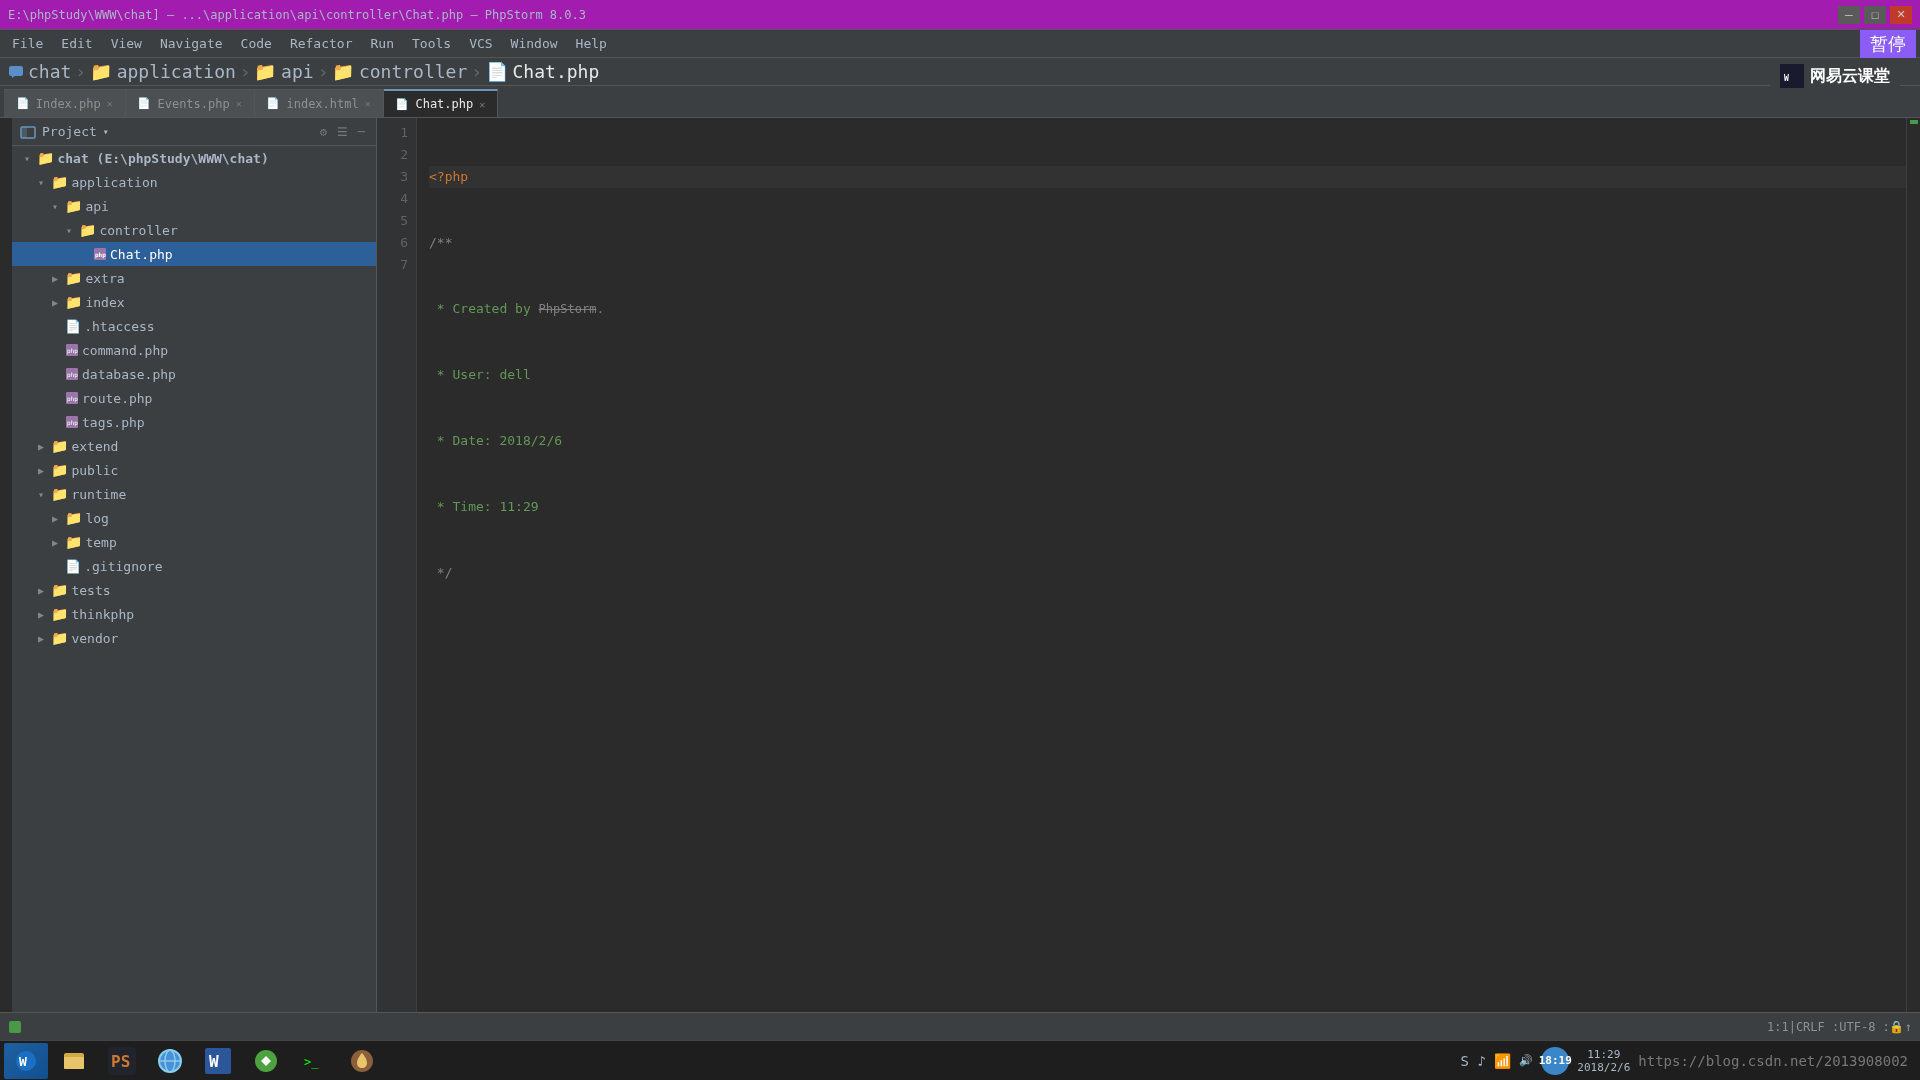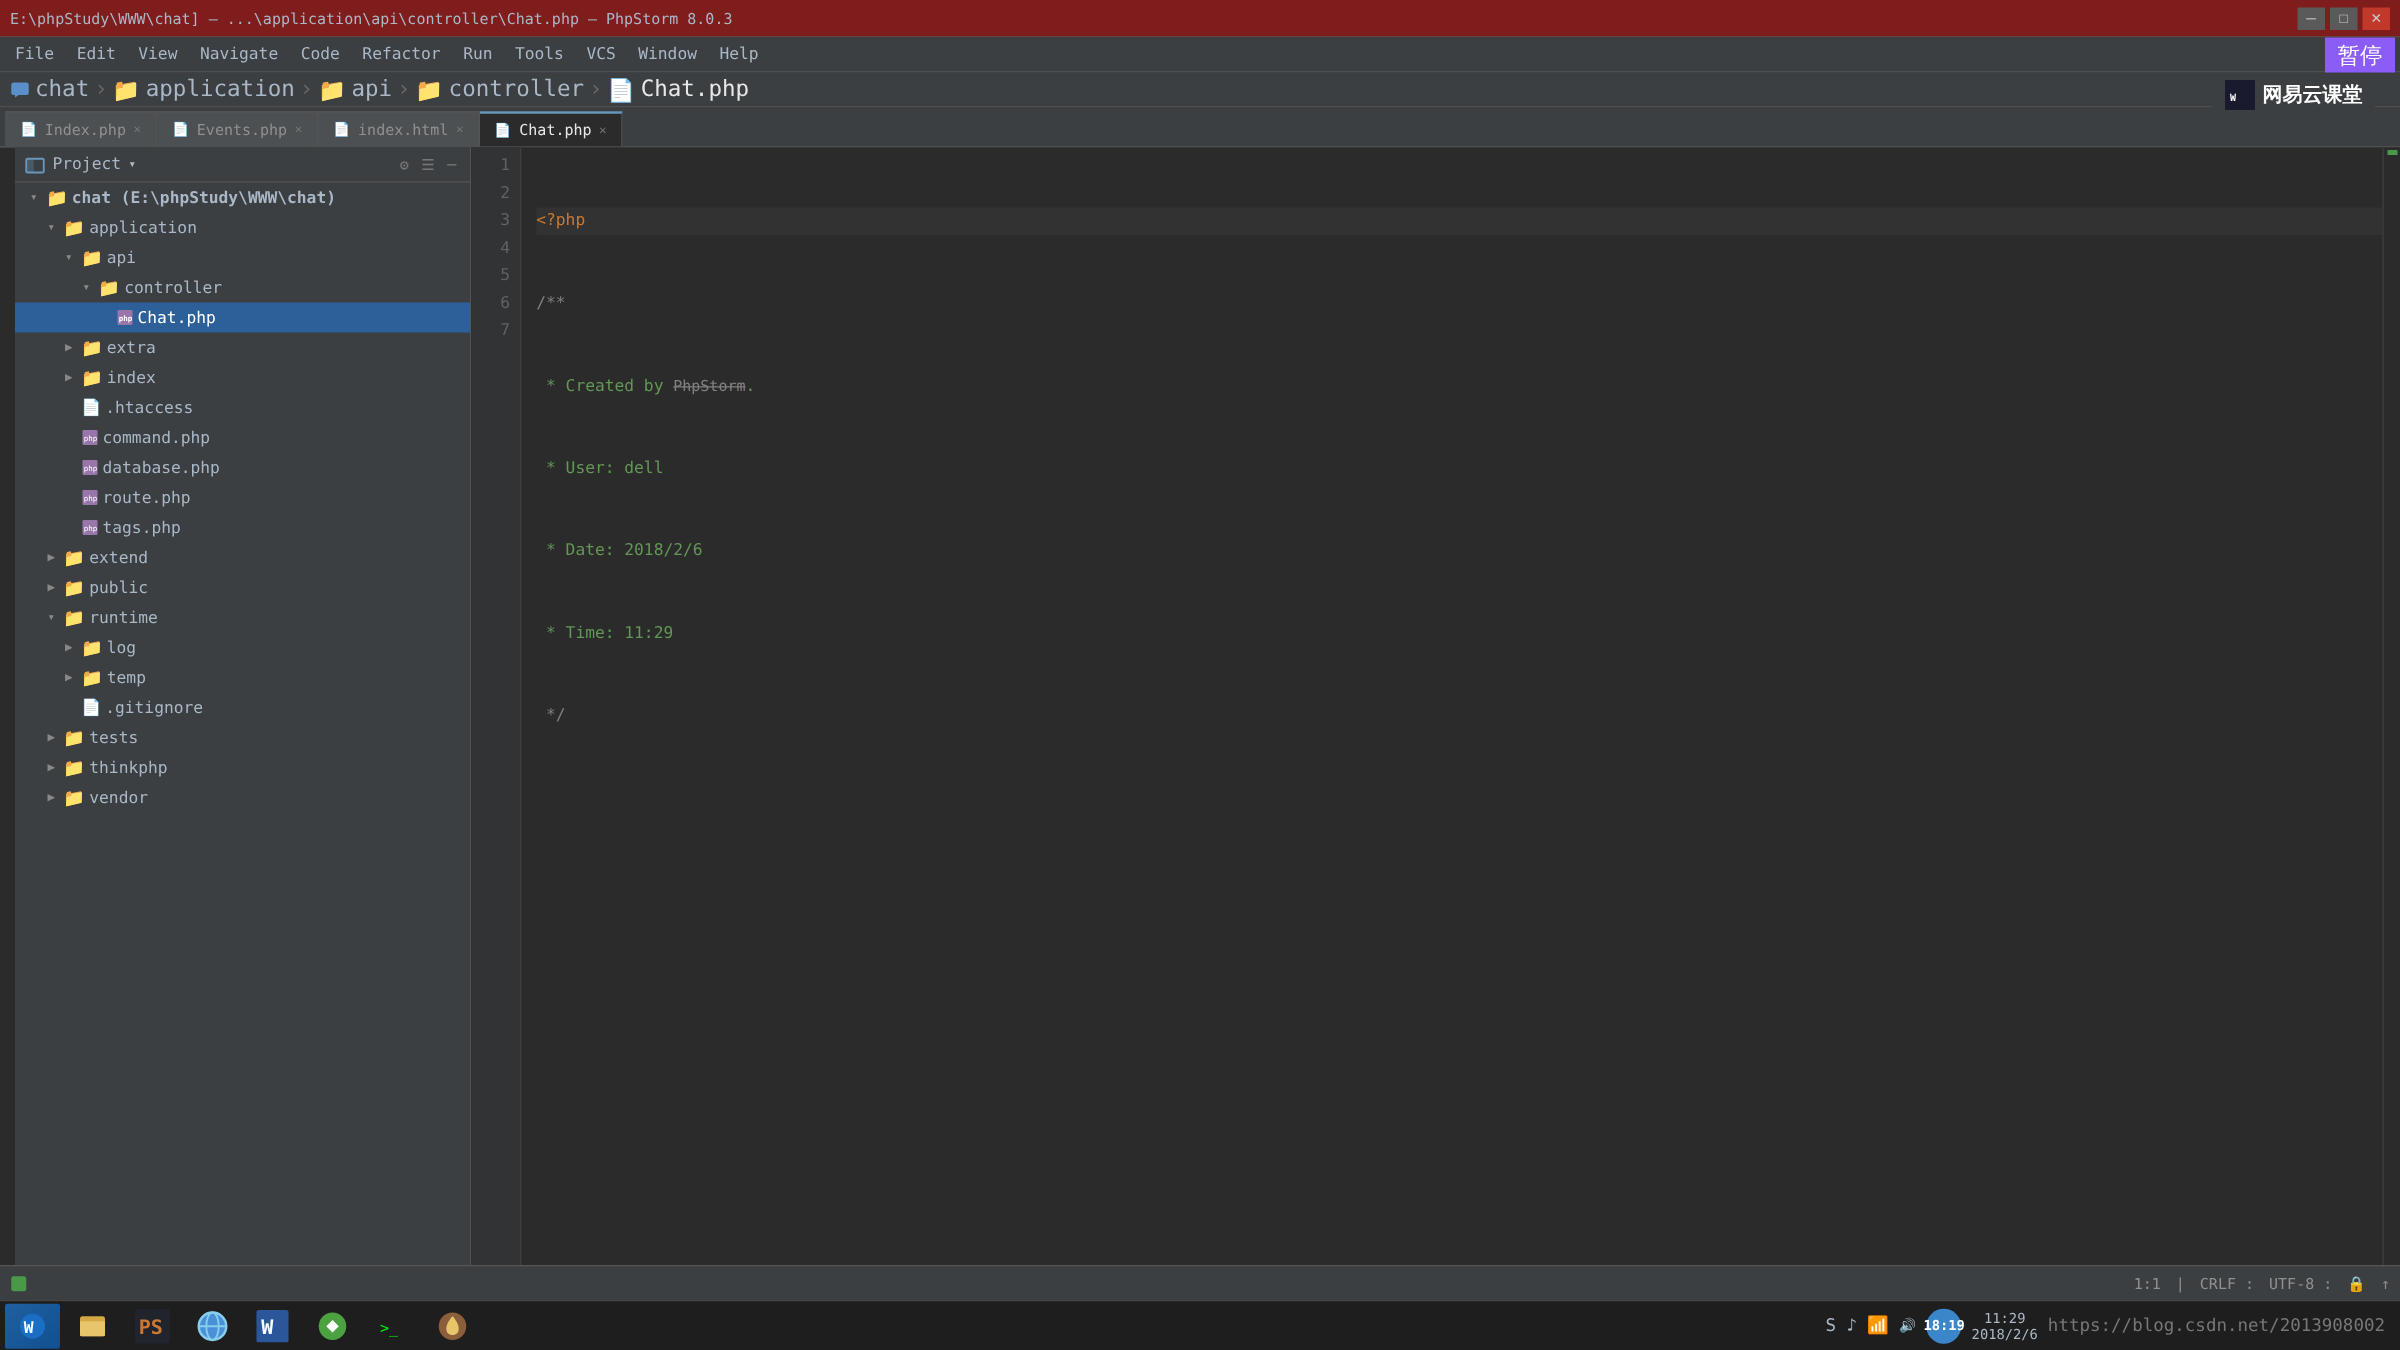--- a/index.html
+++ b/index.html
@@ -9,21 +9,21 @@
       background: #2b2b2b;
       font-family: 'Consolas', 'Monaco', monospace;
       font-size: 13px;
       color: #a9b7c6;
       overflow: hidden;
     }
 
     
     #title-bar {
       height: 30px;
-      background: #7f1d1d;
+      background: #a21caf;
       display: flex;
       align-items: center;
       justify-content: space-between;
       padding: 0 8px;
       border-bottom: 1px solid #555;
     }
     #title-bar-text {
       color: #a9b7c6;
       font-size: 12px;
     }
@@ -227,21 +227,21 @@
       background: #3c3f41;
       display: flex;
       align-items: center;
       justify-content: space-between;
       padding: 0 8px;
       border-top: 1px solid #555;
       font-size: 12px;
       color: #909090;
     }
     #status-left { display: flex; align-items: center; gap: 4px; }
-    #status-right { display: flex; align-items: flex-end; gap: 12px; }
+    #status-right { display: flex; align-items: flex-end; }
 
     
     #taskbar {
       height: 40px;
       background: #1e1e1e;
       display: flex;
       align-items: center;
       padding: 0 4px;
       border-top: 1px solid #444;
       gap: 4px;

